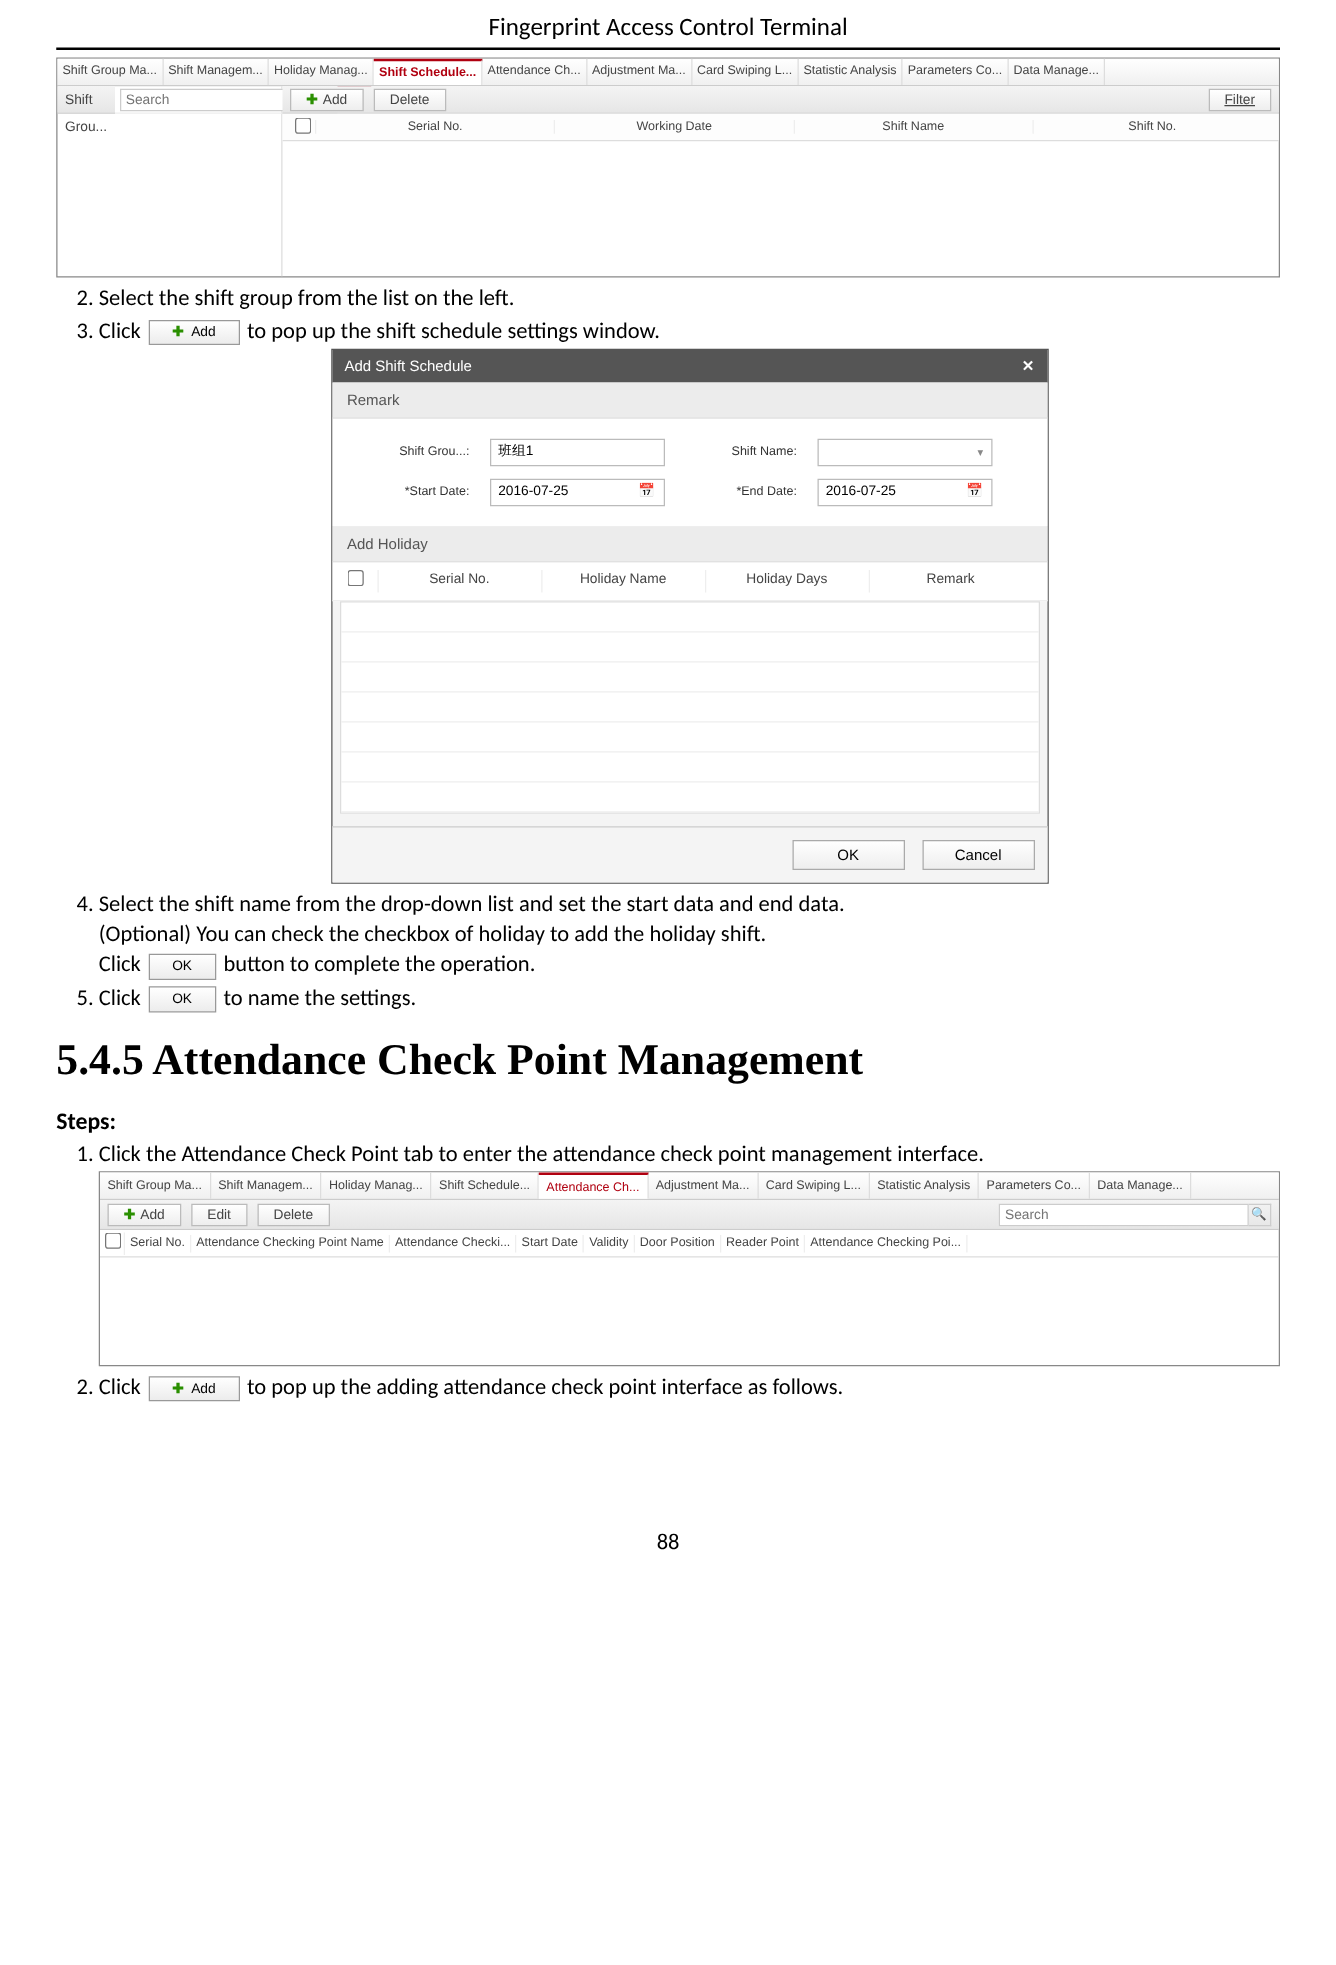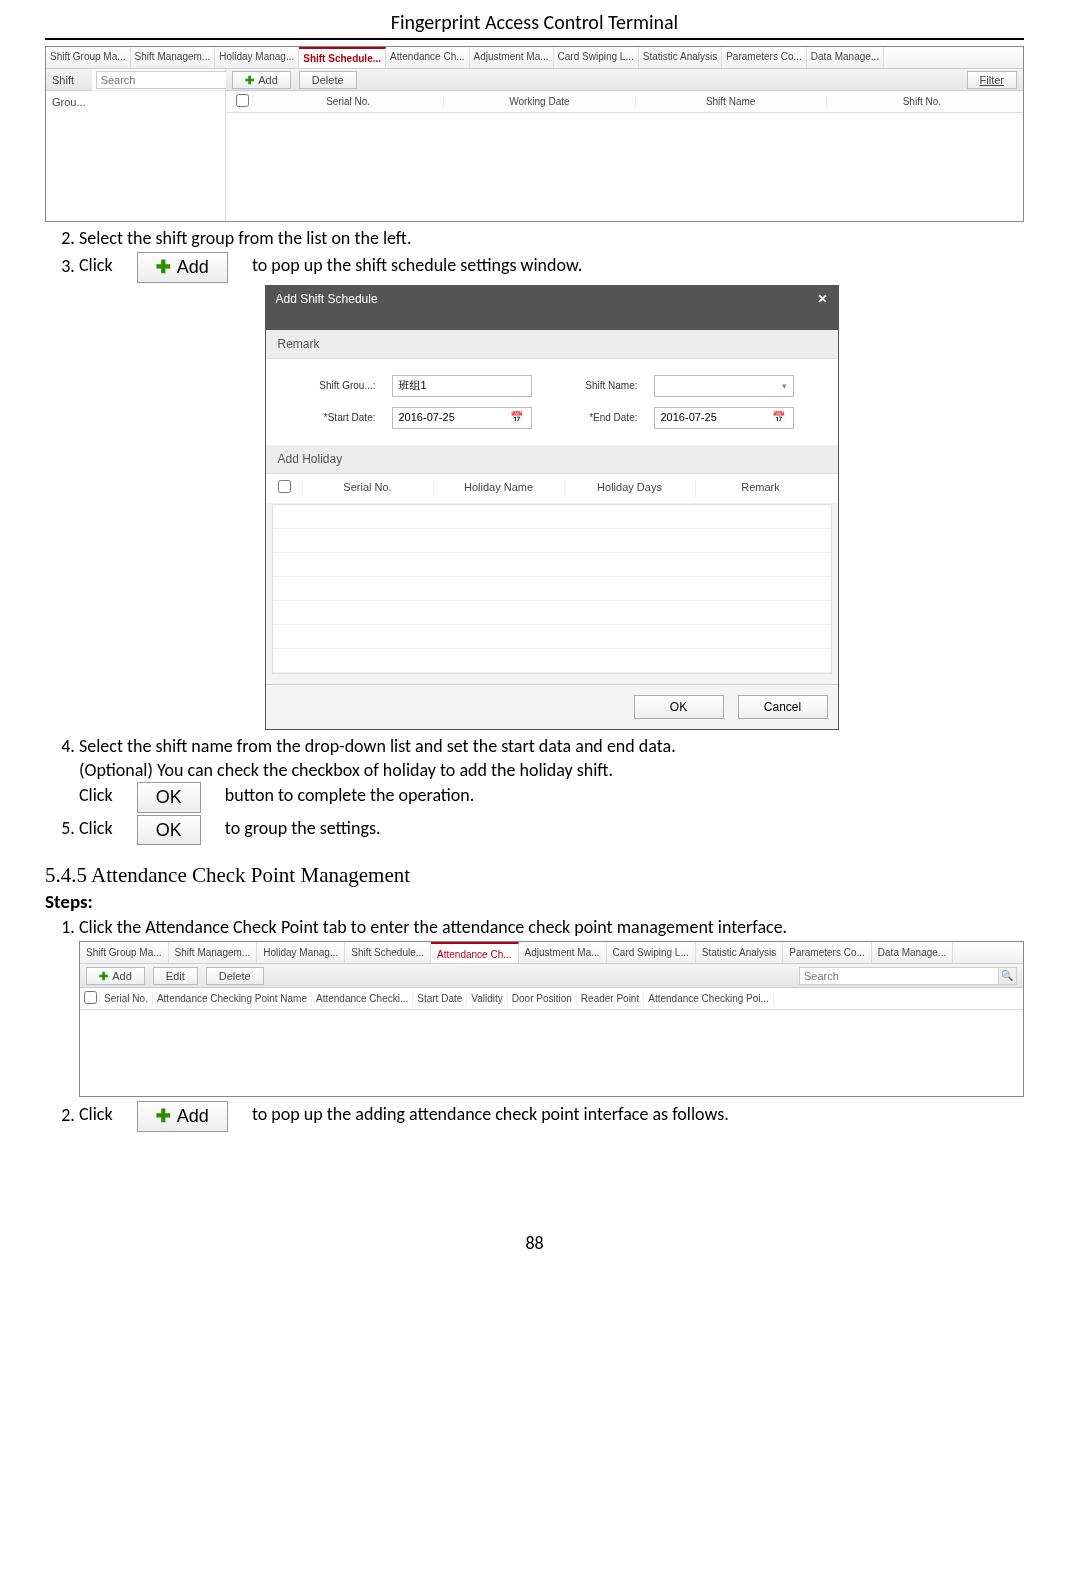--- a/index.html
+++ b/index.html
@@ -91,41 +91,41 @@
   .shot1 .right .filter { margin-left:auto;text-decoration:underline;}
 
   
   .steps { list-style: decimal; padding-left: 32px; }
   .steps li { margin: 2px 0 2px 2px; line-height: 1.35; }
   .inline-btn {
     display: inline-block;
     vertical-align: middle;
     border: 1px solid #999;
     background: linear-gradient(#fff,#ececec);
-    font-size: 18px;
+    font-size: 11px;
     font-family: Arial, sans-serif;
     padding: 2px 18px;
-    margin: 0 20px;
+    margin: 0 2px;
   }
   .inline-btn .plus { color:#2a8f00; font-weight:bold; margin-right:6px;}
 
   
   .dlg-wrap { text-align:center; margin: 2px 0 4px;}
   .dlg {
     display:inline-block;
     border:1px solid #555;
     width: 574px;
     background:#f4f4f4;
     font-family: Arial, sans-serif;
     font-size: 12px;
     text-align:left;
   }
   .dlg .titlebar {
     background:#555; color:#fff;
-    height:44px; line-height:26px; padding:0 10px;
+    height:26px; line-height:26px; padding:0 10px;
     display:flex; justify-content:space-between;
   }
   .dlg .x { font-weight:bold; }
   .dlg .sect {
     background:#ececec; padding:6px 12px; border-bottom:1px solid #ddd;
     color:#555; font-size:12px;
   }
   .dlg .form {
     padding: 16px 20px;
     display:grid;
@@ -159,24 +159,24 @@
     border-top:1px solid #ccc;
   }
   .dlg .footer .fbtn {
     width:90px; height:24px; border:1px solid #aaa; background:linear-gradient(#fff,#eee);
     font-size:12px; display:flex; align-items:center; justify-content:center;
   }
 
   
   .h2 {
     font-family: 'Times New Roman', serif;
-    font-weight: normal;
-    font-size: 21px;
+    font-weight: bold;
+    font-size: 35px;
     margin-top: 18px;
-    margin-bottom: 2px;
+    margin-bottom: 18px;
   }
   .steps-label {
     font-weight: bold;
     font-size: 19px;
   }
 
   
   .shot3 {
     border:1px solid #888; height:156px; background:#fff;
     font-size:10px; font-family:Arial,sans-serif; color:#444; margin:2px 0 4px;
@@ -305,21 +305,21 @@
   <li>
     <span>Select the shift name from the drop-down list and set the start data and end data.</span><br>
     <span>(Optional) You can check the checkbox of holiday to add the holiday shift.</span><br>
     <span>Click</span>
     <span class="inline-btn">OK</span>
     <span>button to complete the operation.</span>
   </li>
   <li>
     <span>Click</span>
     <span class="inline-btn">OK</span>
-    <span>to group the settings.</span>
+    <span>to name the settings.</span>
   </li>
 </ol>
 
 <div class="h2">5.4.5   Attendance Check Point Management</div>
 <div class="steps-label">Steps:</div>
 
 <ol class="steps" start="1">
   <li>
     <span>Click the Attendance Check Point tab to enter the attendance check point management interface.</span>
     <div class="shot3">

